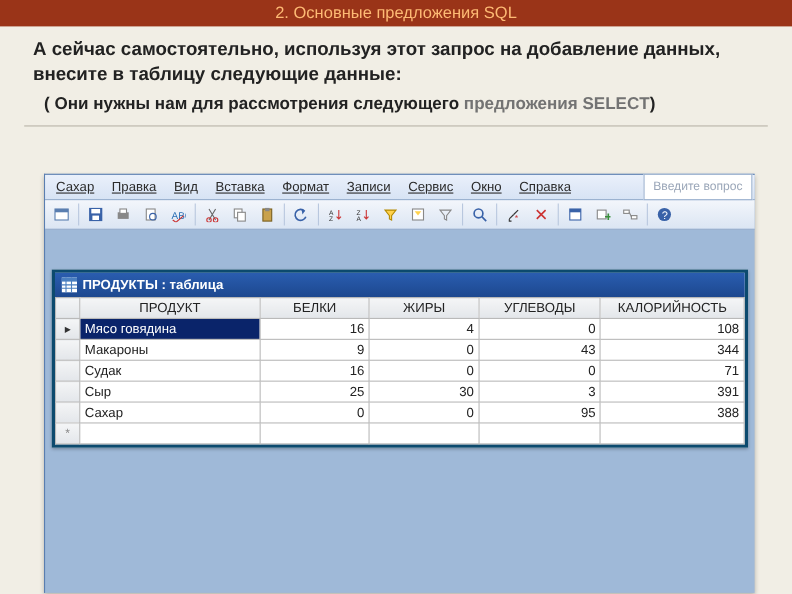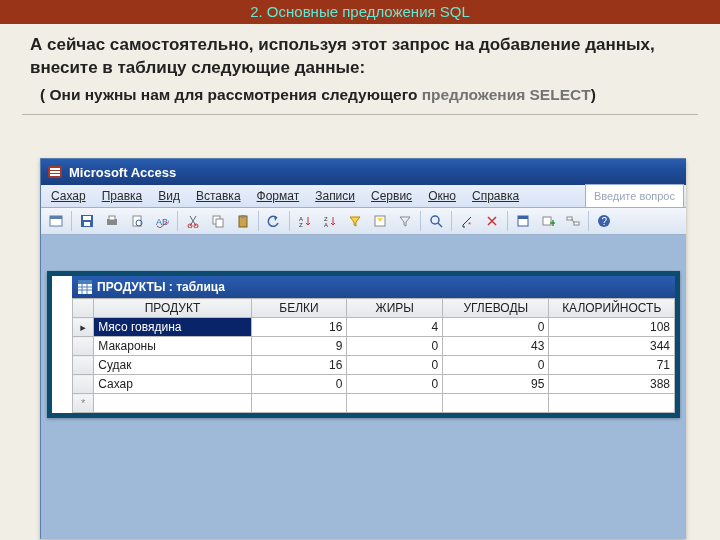--- a/index.html
+++ b/index.html
@@ -5,21 +5,21 @@
   html,body{margin:0;padding:0}
   body{
     width:720px;height:540px;
     background:#f1eee5;
     font-family:Arial,Helvetica,sans-serif;
     font-size:14px;color:#222;
     position:relative;overflow:hidden;
   }
   .slide-header{
     background:#9a3418;
-    color:#5eead4;
+    color:#fdba74;
     font-size:15px;
     text-align:center;
     padding:3px 0 4px;
   }
   .para{padding:10px 30px 0 30px;line-height:1.35;font-weight:bold;font-size:17px}
   .para2{padding:6px 30px 0 40px;font-weight:bold;font-size:15.5px}
   .highlight{color:#737373}
   hr.rule{border:none;border-top:1px solid #b8b4a8;margin:10px 22px 0 22px}
 
   
@@ -76,24 +76,23 @@
     width:22px;height:22px;border:1px solid transparent;border-radius:3px;
     display:flex;align-items:center;justify-content:center;
     cursor:default;
   }
   .tsep{width:1px;height:20px;background:#b8c7de;margin:0 2px}
   
   .mdi-gap{height:36px}
   
   .child{
     margin:0 6px;
-    border:5px solid #0c4a6e;
+    border:3px solid #0c4a6e;
     background:#fff;
     box-shadow:0 1px 3px rgba(0,0,0,.3);
-    padding-left:20px;
   }
   .child-title{
     height:22px;
     background:linear-gradient(#2a5db0,#1d488f);
     color:#fff;
     font:bold 12px "Tahoma",Arial,sans-serif;
     display:flex;align-items:center;padding:0 6px;gap:5px;
   }
   .child-title .tbl-icon{width:14px;height:14px;display:inline-flex}
   
@@ -135,31 +134,20 @@
 <div class="para">А сейчас самостоятельно, используя этот запрос на добавление данных, внесите в таблицу следующие данные:</div>
 
 <div class="para2">
   <span>( Они нужны нам для рассмотрения следующего </span><span class="highlight">предложения SELECT</span><span>)</span>
 </div>
 
 <hr class="rule">
 
 <div class="shot">
 
-  <div class="titlebar">
-    <span class="app-icon">
-      <svg viewBox="0 0 16 16" width="16" height="16">
-          <rect x="1" y="2" width="14" height="12" rx="2" fill="#a33a2c"></rect>
-          <rect x="3" y="4" width="10" height="2" fill="#fff"></rect>
-          <rect x="3" y="7" width="10" height="2" fill="#fff"></rect>
-          <rect x="3" y="10" width="10" height="2" fill="#fff"></rect>
-        </svg>
-    </span>
-    <span>Microsoft Access</span>
-  </div>
 
   <div class="menubar">
     <span><u>Сахар</u></span>
     <span><u>Правка</u></span>
     <span><u>Вид</u></span>
     <span><u>Вставка</u></span>
     <span><u>Формат</u></span>
     <span><u>Записи</u></span>
     <span><u>Сервис</u></span>
     <span><u>Окно</u></span>
@@ -362,20 +350,28 @@
           <tr>
             <td class="rowsel"></td>
             <td class="txt">Судак</td>
             <td class="num">16</td>
             <td class="num">0</td>
             <td class="num">0</td>
             <td class="num">71</td>
           </tr>
           <tr>
             <td class="rowsel"></td>
+            <td class="txt">Сыр</td>
+            <td class="num">25</td>
+            <td class="num">30</td>
+            <td class="num">3</td>
+            <td class="num">391</td>
+          </tr>
+          <tr>
+            <td class="rowsel"></td>
             <td class="txt">Сахар</td>
             <td class="num">0</td>
             <td class="num">0</td>
             <td class="num">95</td>
             <td class="num">388</td>
           </tr>
           <tr class="newrow">
             <td class="rowsel">*</td>
             <td class="txt"></td>
             <td class="num"></td>

